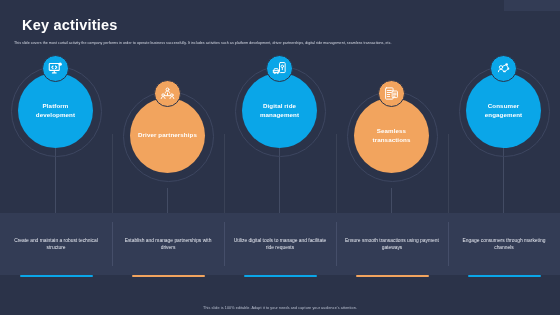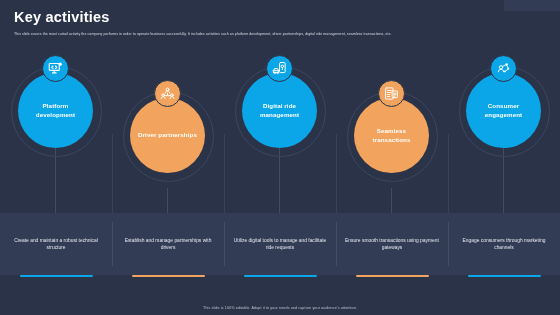--- a/index.html
+++ b/index.html
@@ -27,21 +27,21 @@
     position: absolute;
     left: 14px;
     top: 10px;
     right: 14px;
   }
   .title {
     font-size: 14.5px;
     font-weight: bold;
     letter-spacing: 0.2px;
     color: #ffffff;
-    margin: 0;
+    margin: 8px;
     line-height: 1;
   }
   .subtitle {
     margin-top: 7px;
     font-size: 3.6px;
     line-height: 1.25;
     color: #d9dde8;
     letter-spacing: 0.05px;
     white-space: nowrap;
   }

